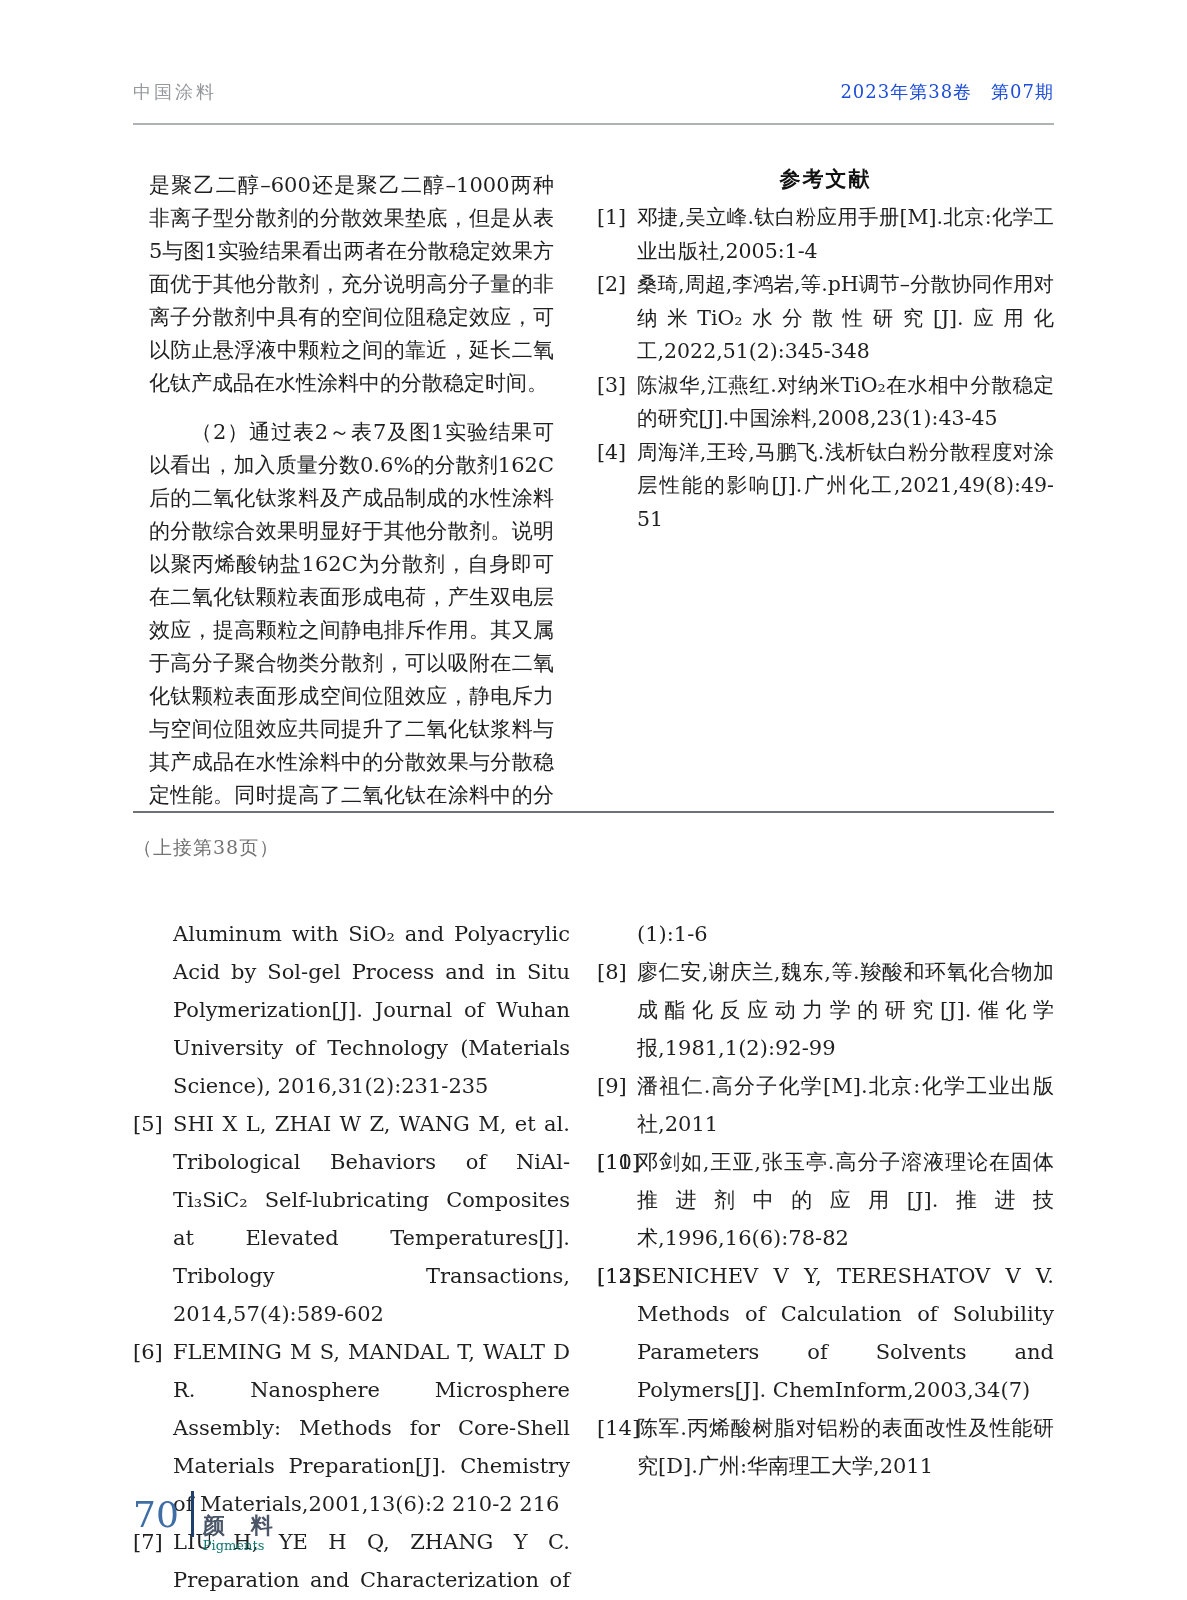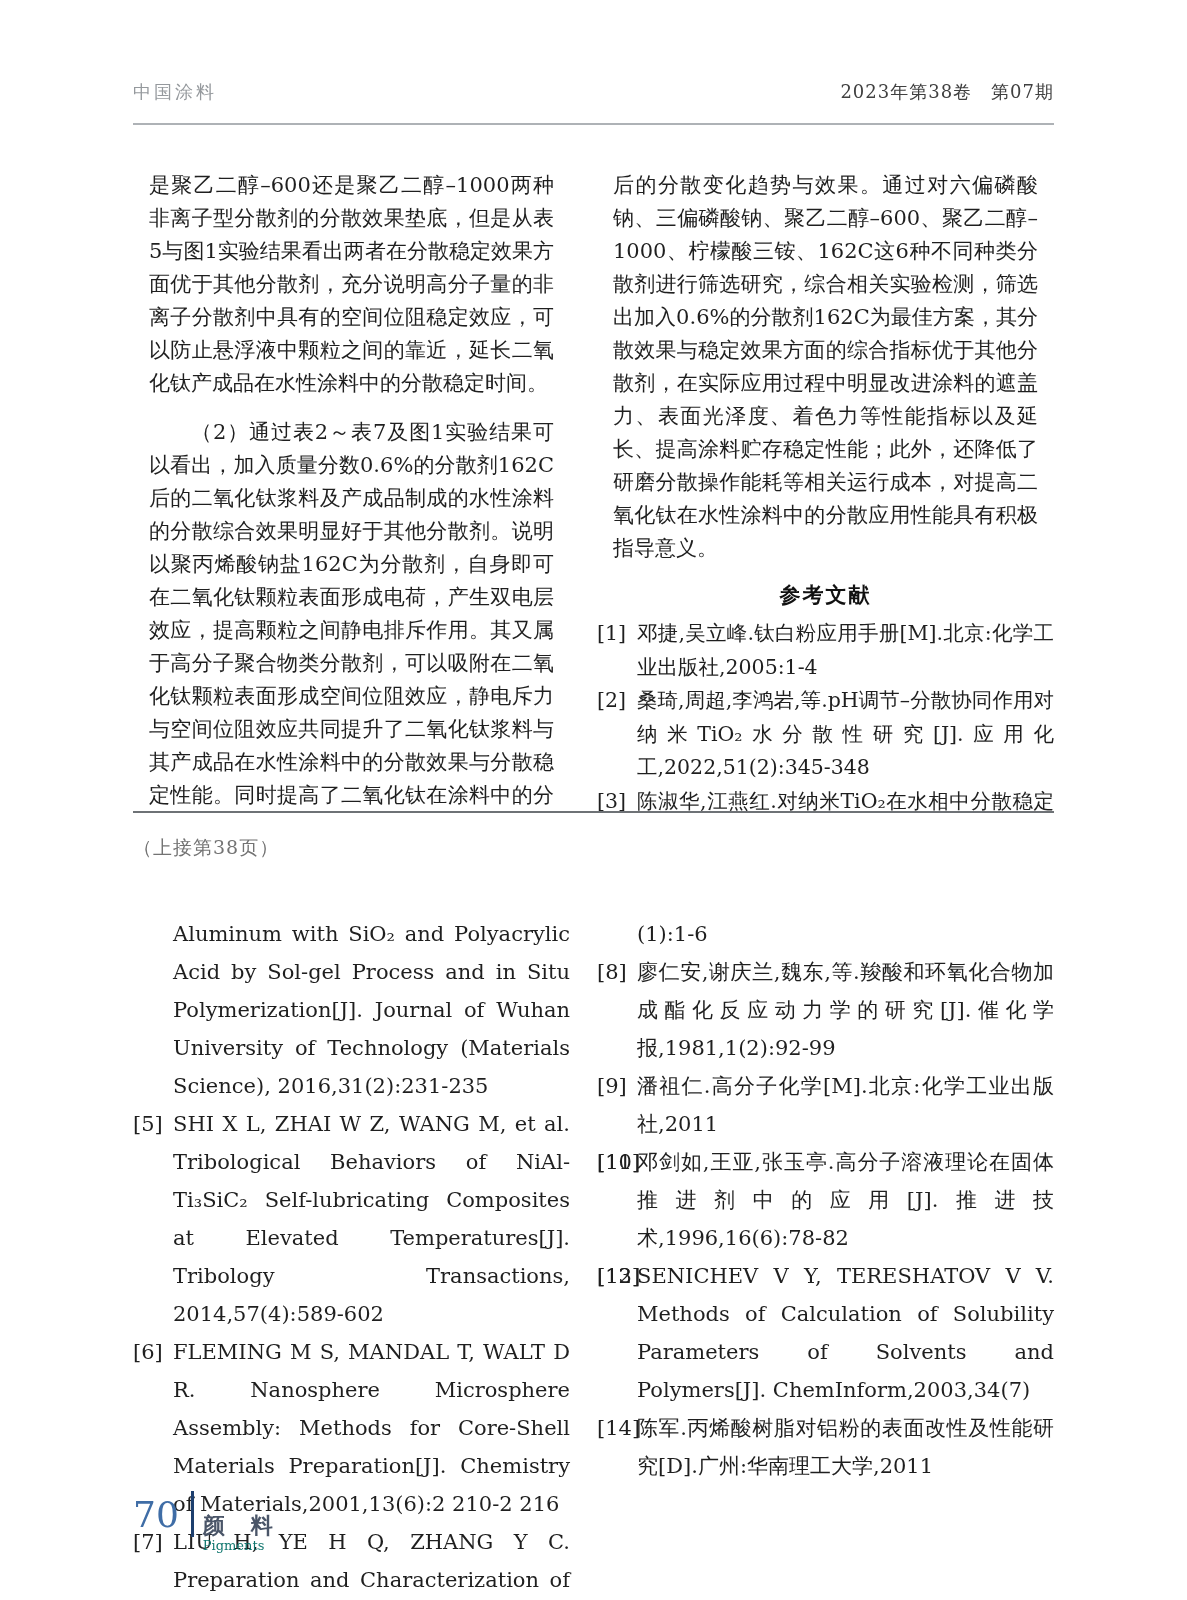--- a/index.html
+++ b/index.html
@@ -8,21 +8,21 @@
     font-family:"DejaVu Serif","Liberation Serif",serif;color:#1f1f1f;
     -webkit-font-smoothing:antialiased;
   }
   .page{padding:0 133px;}
   
   .header{
     padding-top:80px;display:flex;justify-content:space-between;align-items:flex-end;
     border-bottom:2px solid #aeb2b6;padding-bottom:19px;color:#8a8f94;
   }
   .journal-name{font-size:18px;letter-spacing:3px;color:#95999d;}
-  .issue-info{font-size:18px;color:#404040;letter-spacing:1px;}
+  .issue-info{font-size:18px;color:#1d4ed8;letter-spacing:1px;}
   
   .columns{display:flex;gap:27px;}
   .columns.top{margin-top:28px;height:658px;overflow:hidden;}
   .col-l{width:437px;flex:none;}
   .col-r{width:457px;flex:none;}
   p.body{margin:16px;font-size:21px;line-height:33px;text-align:justify;text-justify:inter-ideograph;}
   p.body.indent{text-indent:2em;}
   
   .sec-head{
     margin:20px 0 12px 0;font-family:"Liberation Sans","DejaVu Sans",sans-serif;
@@ -68,21 +68,20 @@
     <div class="col-l">
       <p class="body">是聚乙二醇–600还是聚乙二醇–1000两种非离子型分散剂的分散效果垫底，但是从表5与图1实验结果看出两者在分散稳定效果方面优于其他分散剂，充分说明高分子量的非离子分散剂中具有的空间位阻稳定效应，可以防止悬浮液中颗粒之间的靠近，延长二氧化钛产成品在水性涂料中的分散稳定时间。</p>
       <p class="body indent">（2）通过表2～表7及图1实验结果可以看出，加入质量分数0.6%的分散剂162C后的二氧化钛浆料及产成品制成的水性涂料的分散综合效果明显好于其他分散剂。说明以聚丙烯酸钠盐162C为分散剂，自身即可在二氧化钛颗粒表面形成电荷，产生双电层效应，提高颗粒之间静电排斥作用。其又属于高分子聚合物类分散剂，可以吸附在二氧化钛颗粒表面形成空间位阻效应，静电斥力与空间位阻效应共同提升了二氧化钛浆料与其产成品在水性涂料中的分散效果与分散稳定性能。同时提高了二氧化钛在涂料中的分散应用性能。</p>
       <div class="sec-head">
         <span class="sec-num">3</span><span class="sec-title">结　语</span>
       </div>
 
     </div>
 
     <div class="col-r">
-      <p class="body">后的分散变化趋势与效果。通过对六偏磷酸钠、三偏磷酸钠、聚乙二醇–600、聚乙二醇–1000、柠檬酸三铵、162C这6种不同种类分散剂进行筛选研究，综合相关实验检测，筛选出加入0.6%的分散剂162C为最佳方案，其分散效果与稳定效果方面的综合指标优于其他分散剂，在实际应用过程中明显改进涂料的遮盖力、表面光泽度、着色力等性能指标以及延长、提高涂料贮存稳定性能；此外，还降低了研磨分散操作能耗等相关运行成本，对提高二氧化钛在水性涂料中的分散应用性能具有积极指导意义。</p>
       <div class="ref-head">参考文献</div>
 
       <div class="ref">
         <span class="ref-num">[1]</span>
         <span class="ref-text">邓捷,吴立峰.钛白粉应用手册[M].北京:化学工业出版社,2005:1-4</span>
       </div>
       <div class="ref">
         <span class="ref-num">[2]</span>
         <span class="ref-text">桑琦,周超,李鸿岩,等.pH调节–分散协同作用对纳米TiO₂水分散性研究[J].应用化工,2022,51(2):345-348</span>
       </div>

